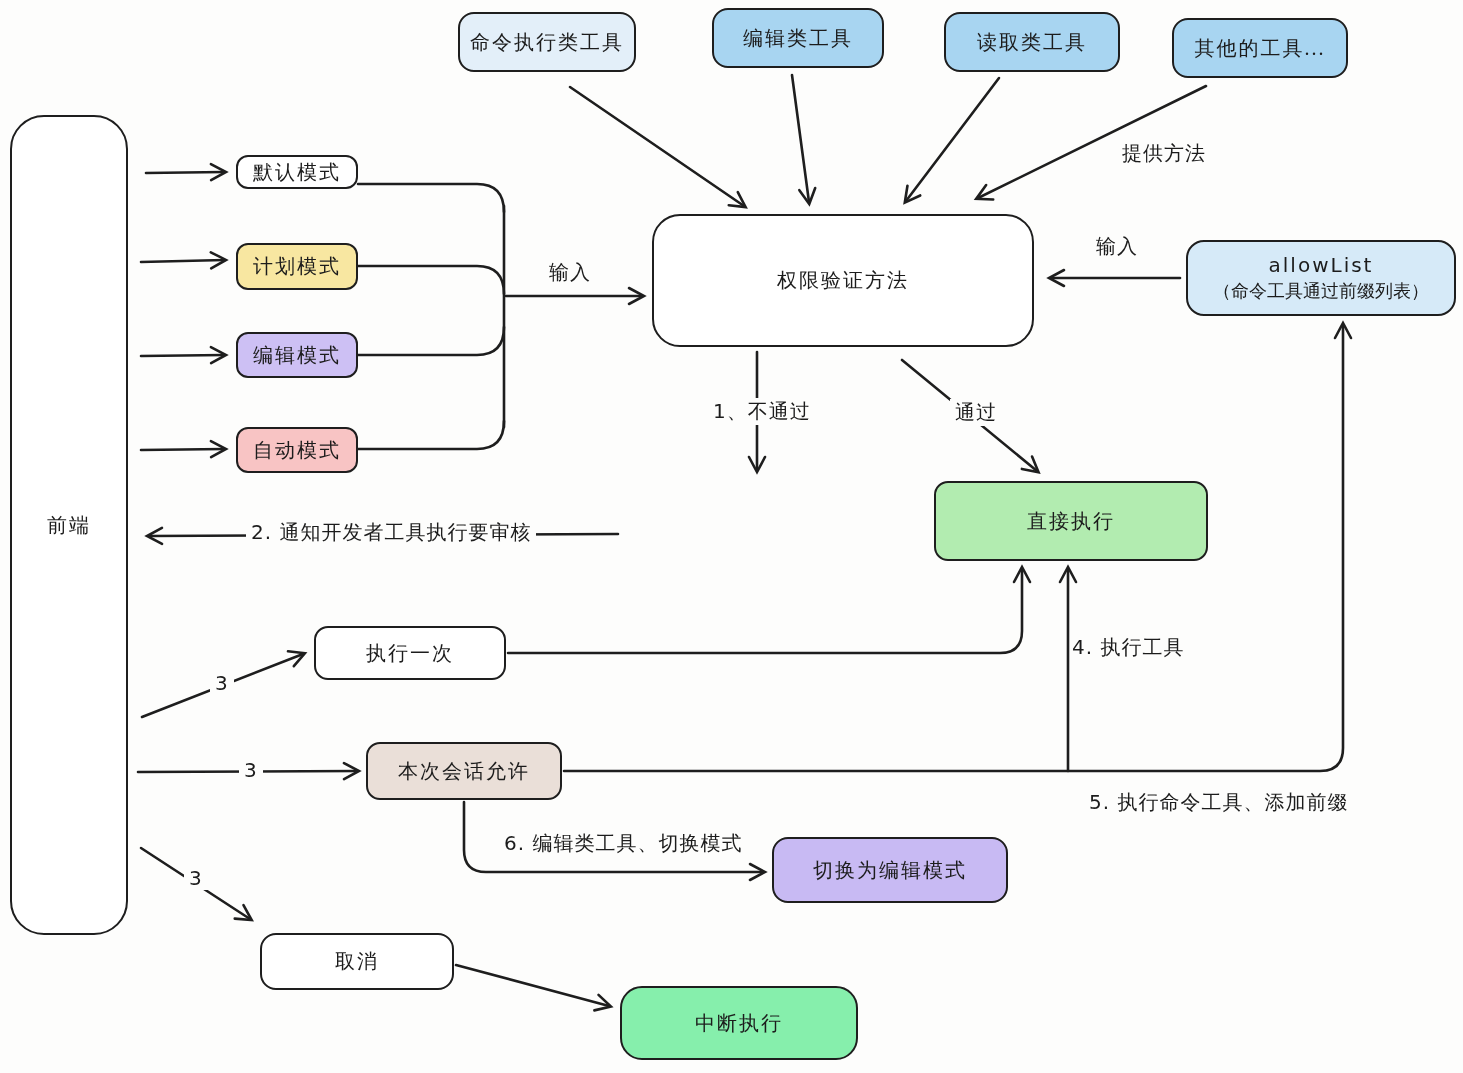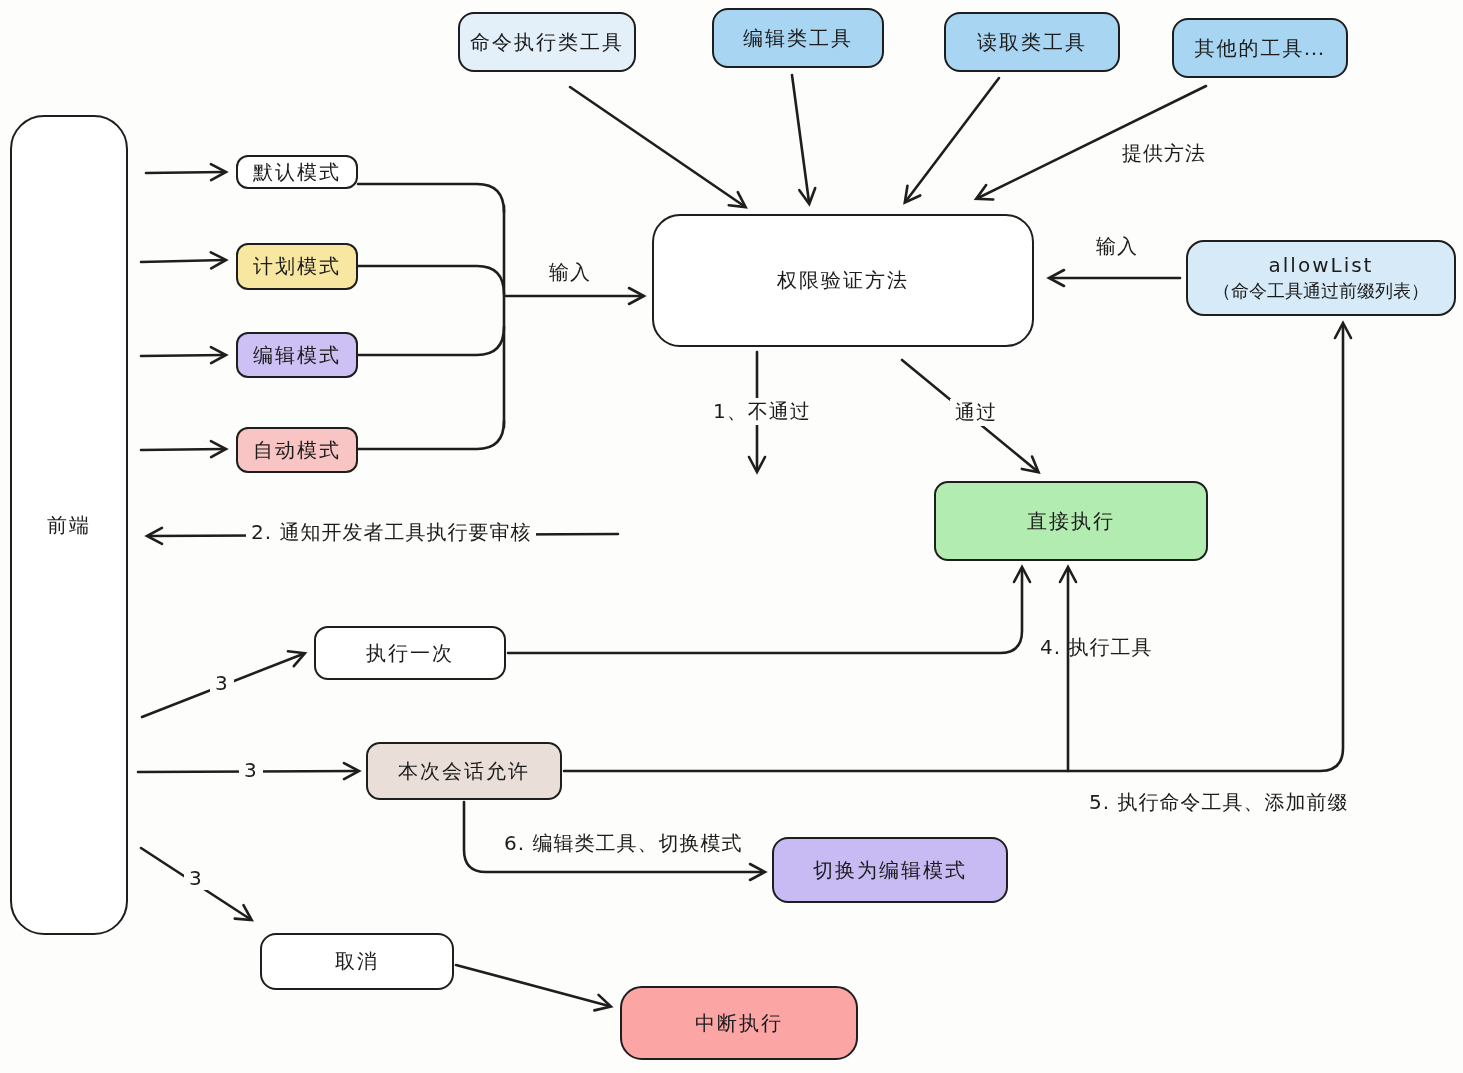--- a/index.html
+++ b/index.html
@@ -115,30 +115,30 @@
   </div>
   <div class="node" style="left: 366px; top: 742px; width: 196px; height: 58px; border-radius: 14px; background: rgb(234, 223, 216);">
     <span>本次会话允许</span>
   </div>
   <div class="node" style="left: 772px; top: 837px; width: 236px; height: 66px; border-radius: 16px; background: rgb(200, 186, 243);">
     <span>切换为编辑模式</span>
   </div>
   <div class="node" style="left: 260px; top: 925px; width: 194px; height: 57px; border-radius: 16px; background: rgb(255, 255, 255); margin-top: 8px;">
     <span>取消</span>
   </div>
-  <div class="node" style="left: 620px; top: 986px; width: 238px; height: 74px; border-radius: 22px; background: #fca5a5; font-family: Liberation Serif, serif;">
+  <div class="node" style="left: 620px; top: 986px; width: 238px; height: 74px; border-radius: 22px; background: #86efac; font-family: Liberation Serif, serif;">
     <span>中断执行</span>
   </div>
 
   <div class="lbl" style="left:1122px;top:140px;">提供方法</div>
   <div class="lbl" style="left:549px;top:259px;">输入</div>
   <div class="lbl" style="left:1096px;top:233px;">输入</div>
   <div class="lbl masked" style="left:708px;top:398px;">1、不通过</div>
   <div class="lbl masked" style="left:950px;top:399px;">通过</div>
   <div class="lbl masked" style="left:246px;top:519px;">2. 通知开发者工具执行要审核</div>
   <div class="lbl masked" style="left:210px;top:671px;">3</div>
   <div class="lbl masked" style="left:239px;top:758px;">3</div>
   <div class="lbl masked" style="left:184px;top:866px;">3</div>
-  <div class="lbl" style="left:1040px;top:634px;">4. 执行工具</div>
+  <div class="lbl" style="left:1072px;top:634px;">4. 执行工具</div>
   <div class="lbl" style="left:1089px;top:789px;">5. 执行命令工具、添加前缀</div>
   <div class="lbl" style="left:504px;top:830px;">6. 编辑类工具、切换模式</div>
 
 </div>
 
 </body></html>

